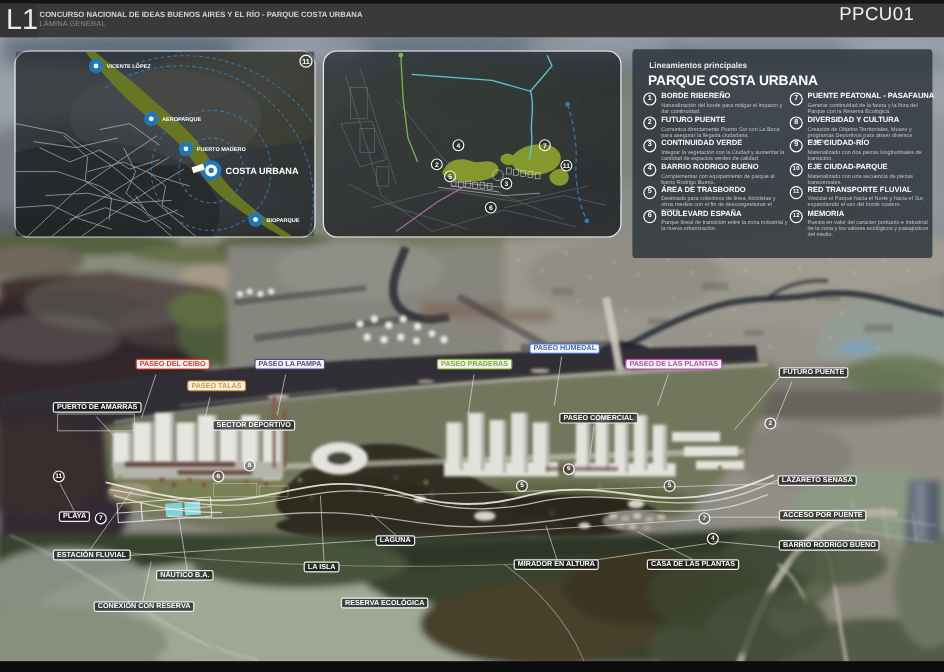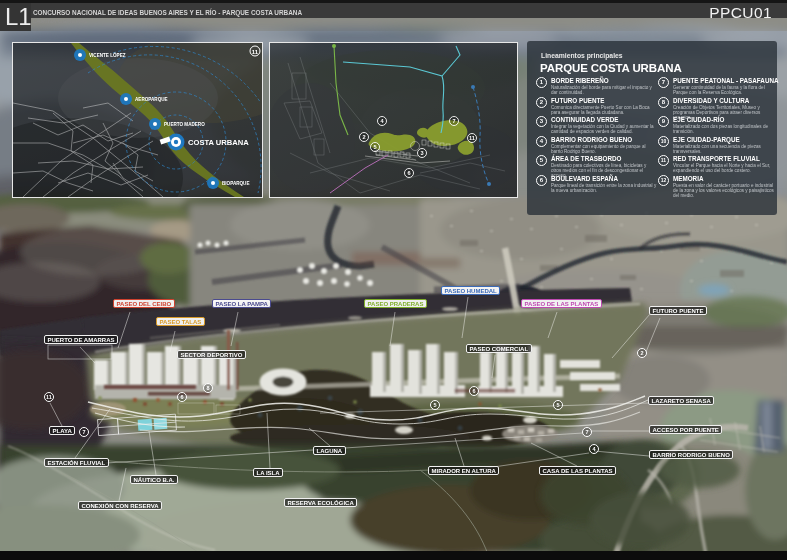--- a/index.html
+++ b/index.html
@@ -1,27 +1,27 @@
 <!DOCTYPE html>
 <html><head>
 <meta charset="utf-8">
 <style>
   html,body{margin:0;padding:0;}
   body{width:787px;height:560px;overflow:hidden;font-family:"Liberation Sans",sans-serif;background:#8a8f8c;position:relative;}
   #stage{position:absolute;left:0;top:0;width:787px;height:560px;}
   
-  #hdr{position:absolute;left:0;top:0;width:787px;height:18px;background:#3a3a3a;z-index:10;text-decoration:underline;}
+  #hdr{position:absolute;left:0;top:0;width:787px;height:31px;background:#3a3a3a;z-index:10;text-decoration:underline;}
   #hdr .topline{position:absolute;left:0;top:0;width:787px;height:3px;background:#151515;}
   #hdr .l1box{position:absolute;left:0;top:3px;width:31px;height:28px;background:#343434;}
   #hdr .l1{position:absolute;left:5px;top:2.5px;color:#ececec;font-size:24px;font-weight:400;}
   #hdr .t1{position:absolute;left:33px;top:9px;color:#d4d4d4;font-size:6.4px;font-weight:bold;}
   #hdr .t2{position:absolute;left:33px;top:17.5px;color:#8d8d8d;font-size:6px;letter-spacing:.2px;}
-  #hdr .ppcu{position:absolute;right:15px;top:3.5px;color:#f2f2f2;font-size:15.5px;font-weight:400;letter-spacing:.4px;}
+  #hdr .ppcu{position:absolute;right:25px;top:3.5px;color:#f2f2f2;font-size:15.5px;font-weight:400;letter-spacing:.4px;}
   
-  .panel{position:absolute;border-radius:0;z-index:20;}
+  .panel{position:absolute;border-radius:12px;z-index:20;}
   #p1{left:12px;top:42px;width:249px;height:154px;border:1.5px solid #e8e8e8;background:linear-gradient(160deg,rgba(28,32,36,.5),rgba(16,18,22,.62));}
   #p2{left:269px;top:42px;width:247px;height:154px;border:1.5px solid #e8e8e8;background:linear-gradient(150deg,rgba(20,24,26,.62),rgba(10,12,16,.72));}
   #p3{left:527px;top:41px;width:250px;height:174px;background:rgba(38,46,54,.78);border-radius:3px;}
   
   #p3 .small{position:absolute;left:14px;top:11px;color:#e8e8e8;font-size:6.8px;font-weight:bold;}
   #p3 .big{position:absolute;left:13px;top:21px;color:#ffffff;font-size:11.5px;font-weight:bold;letter-spacing:-.1px;}
   .item{position:absolute;width:118px;}
   .item .num{position:absolute;left:0;top:0;width:9px;height:9px;border:1px solid #fff;border-radius:50%;color:#fff;font-size:6px;font-weight:bold;text-align:center;line-height:9px;}
   .item .tt{position:absolute;left:15px;top:0;color:#fff;font-size:6.3px;font-weight:bold;white-space:nowrap;}
   .item .dd{position:absolute;left:15px;top:8px;color:#bfc3c7;font-size:4.6px;line-height:5px;width:106px;}

